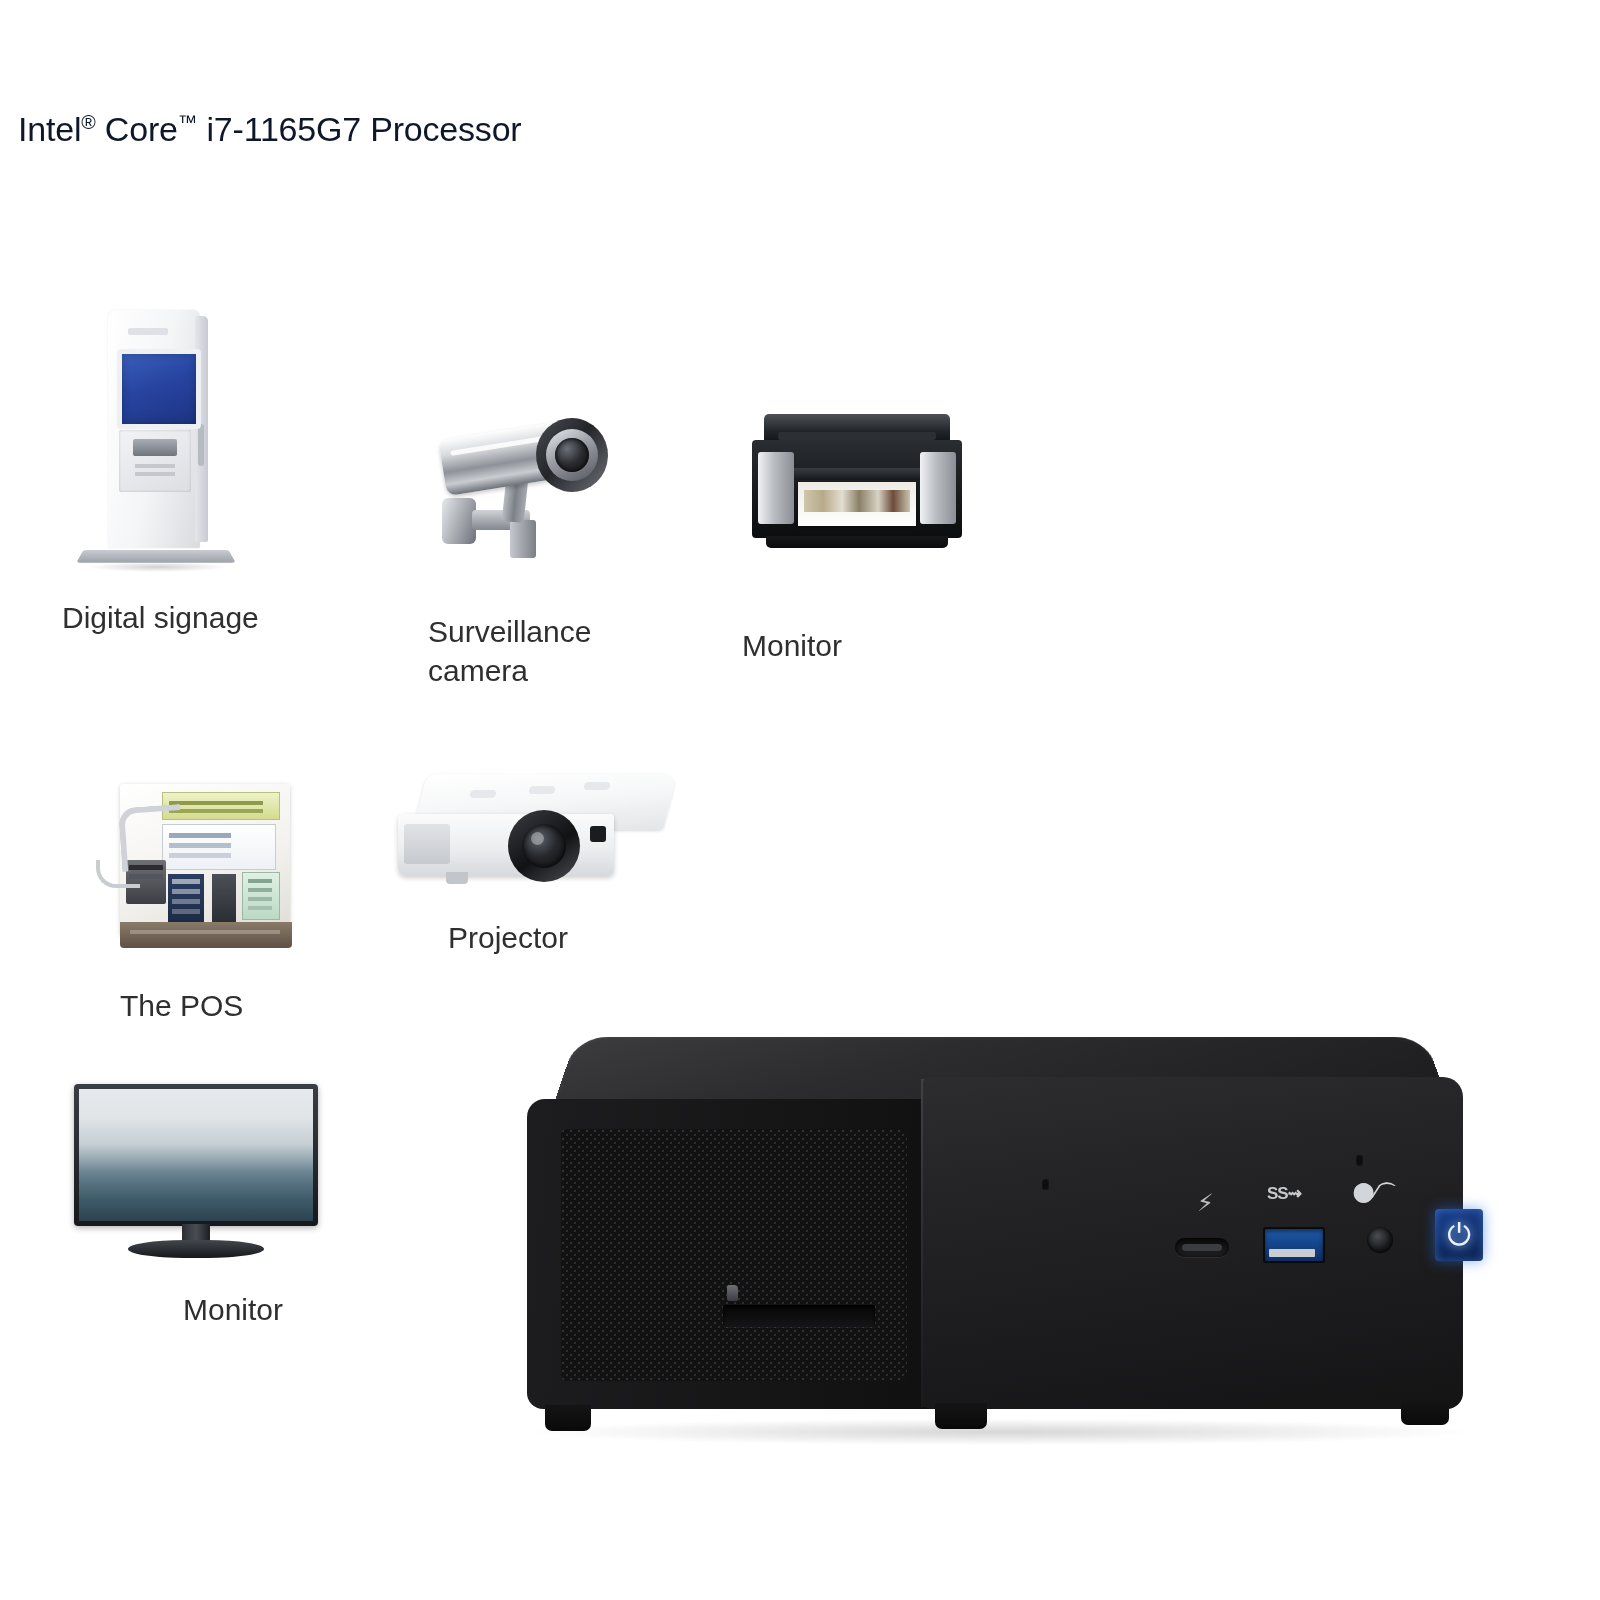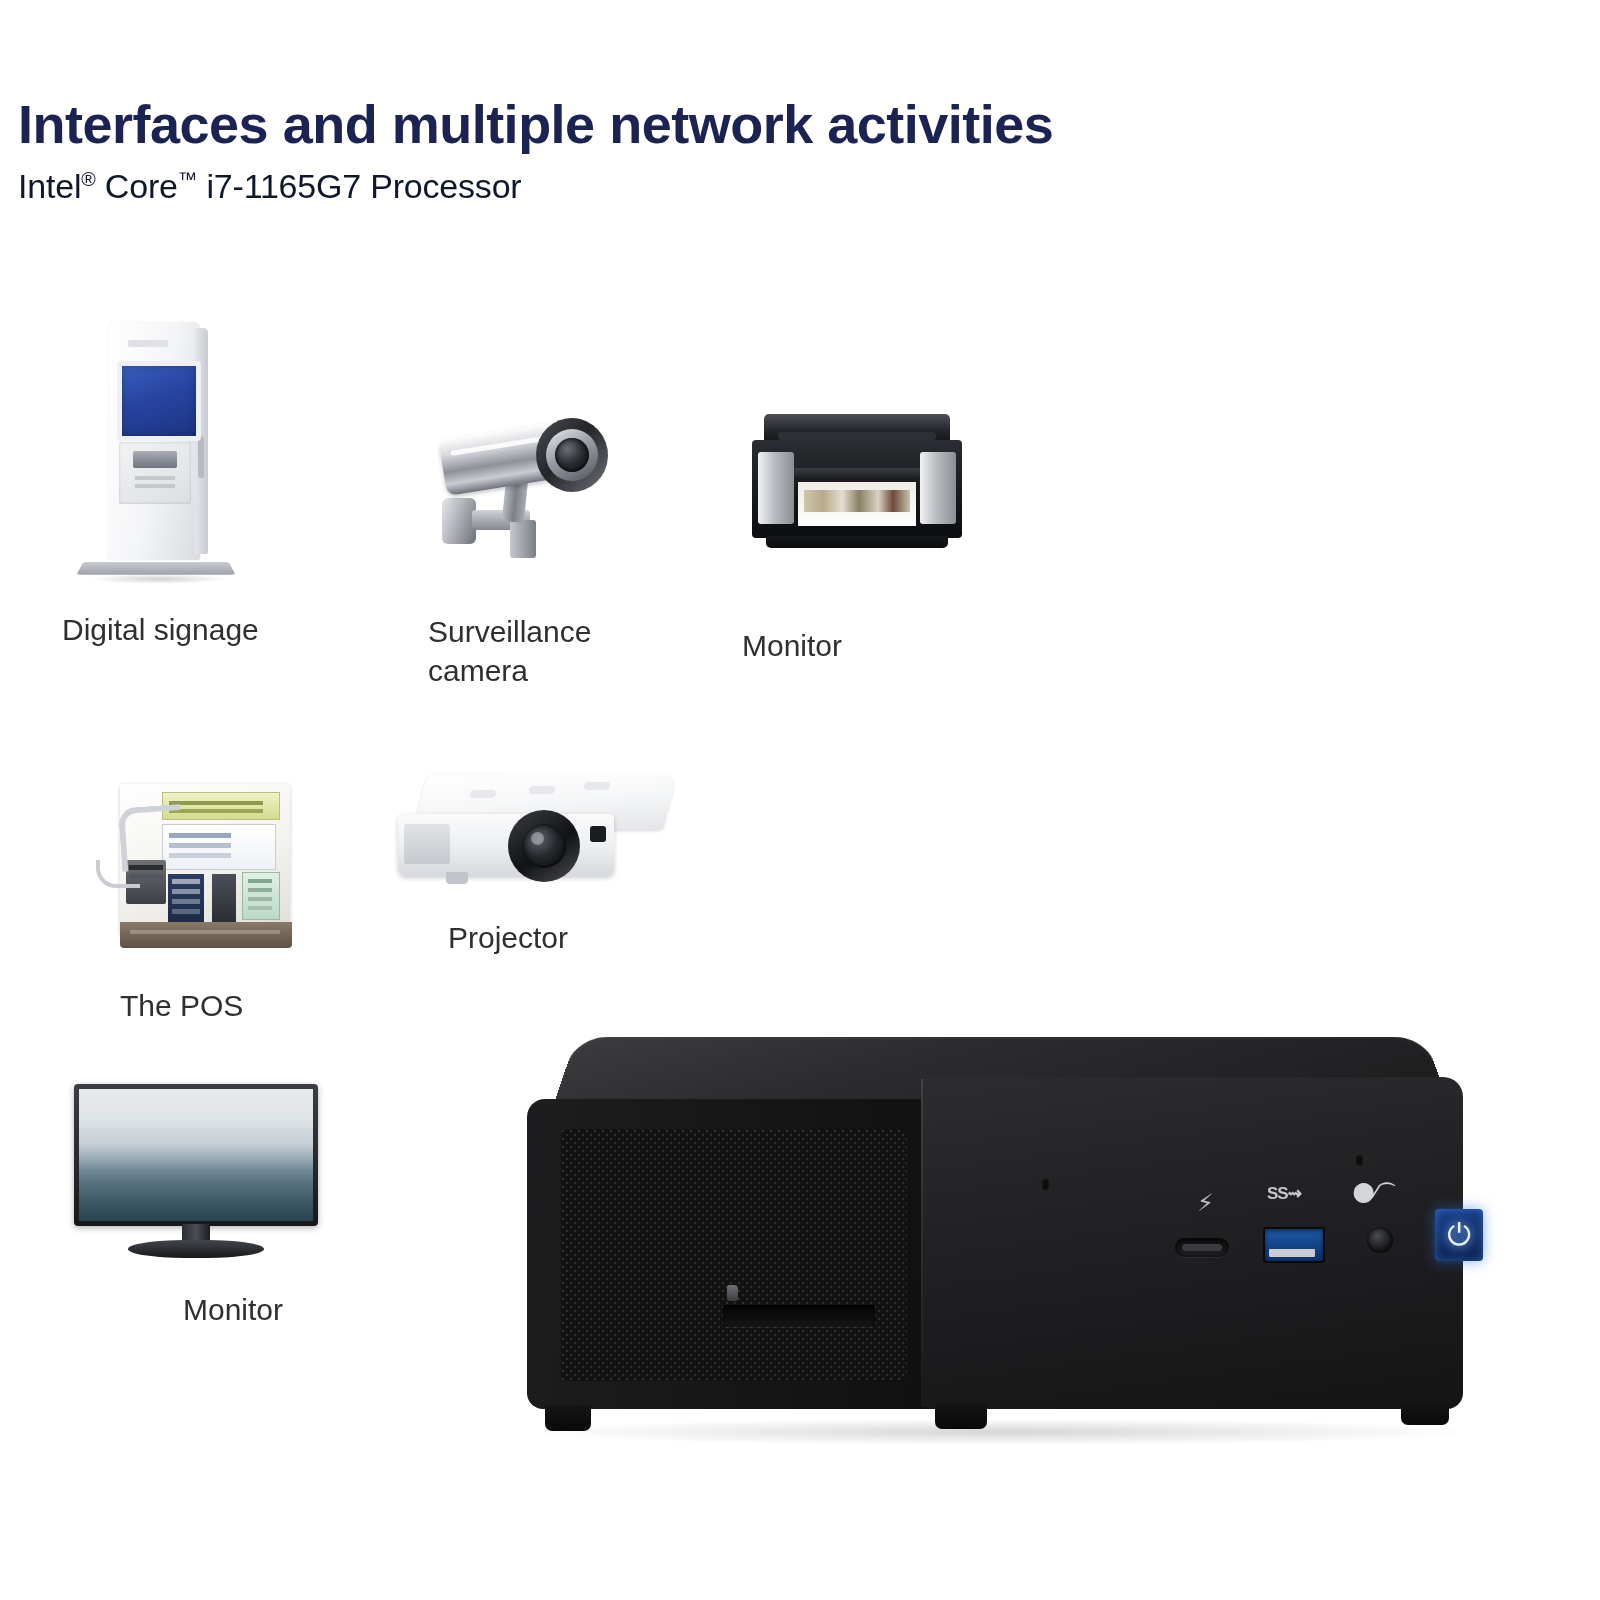--- a/index.html
+++ b/index.html
@@ -526,25 +526,24 @@
   .nuc-shadow {
     position: absolute; left: 30px; top: 424px;
     width: 930px; height: 26px;
     background: radial-gradient(ellipse at center, rgba(0,0,0,.16) 0%, rgba(0,0,0,0) 72%);
   }
 </style>
 </head>
 <body>
 
 <div id="header">
-  <div id="page-title">Interfaces and multiple network activities</div>
   <div id="page-subtitle"><span>Intel</span><sup>®</sup><span> Core</span><sup>™</sup><span> i7-1165G7 Processor</span></div>
 </div>
 
-<div class="device-cell" style="left:62px; top:318px;">
+<div class="device-cell" style="left:62px; top:306px;">
   <div class="device-art kiosk">
     <div class="kiosk-body"></div>
     <div class="kiosk-side"></div>
     <div class="kiosk-topline"></div>
     <div class="kiosk-screen"></div>
     <div class="kiosk-panel"></div>
     <div class="kiosk-base"></div>
     <div class="kiosk-shadow"></div>
   </div>
   <div class="device-label" style="width:260px; margin-top:22px;">Digital signage</div>

